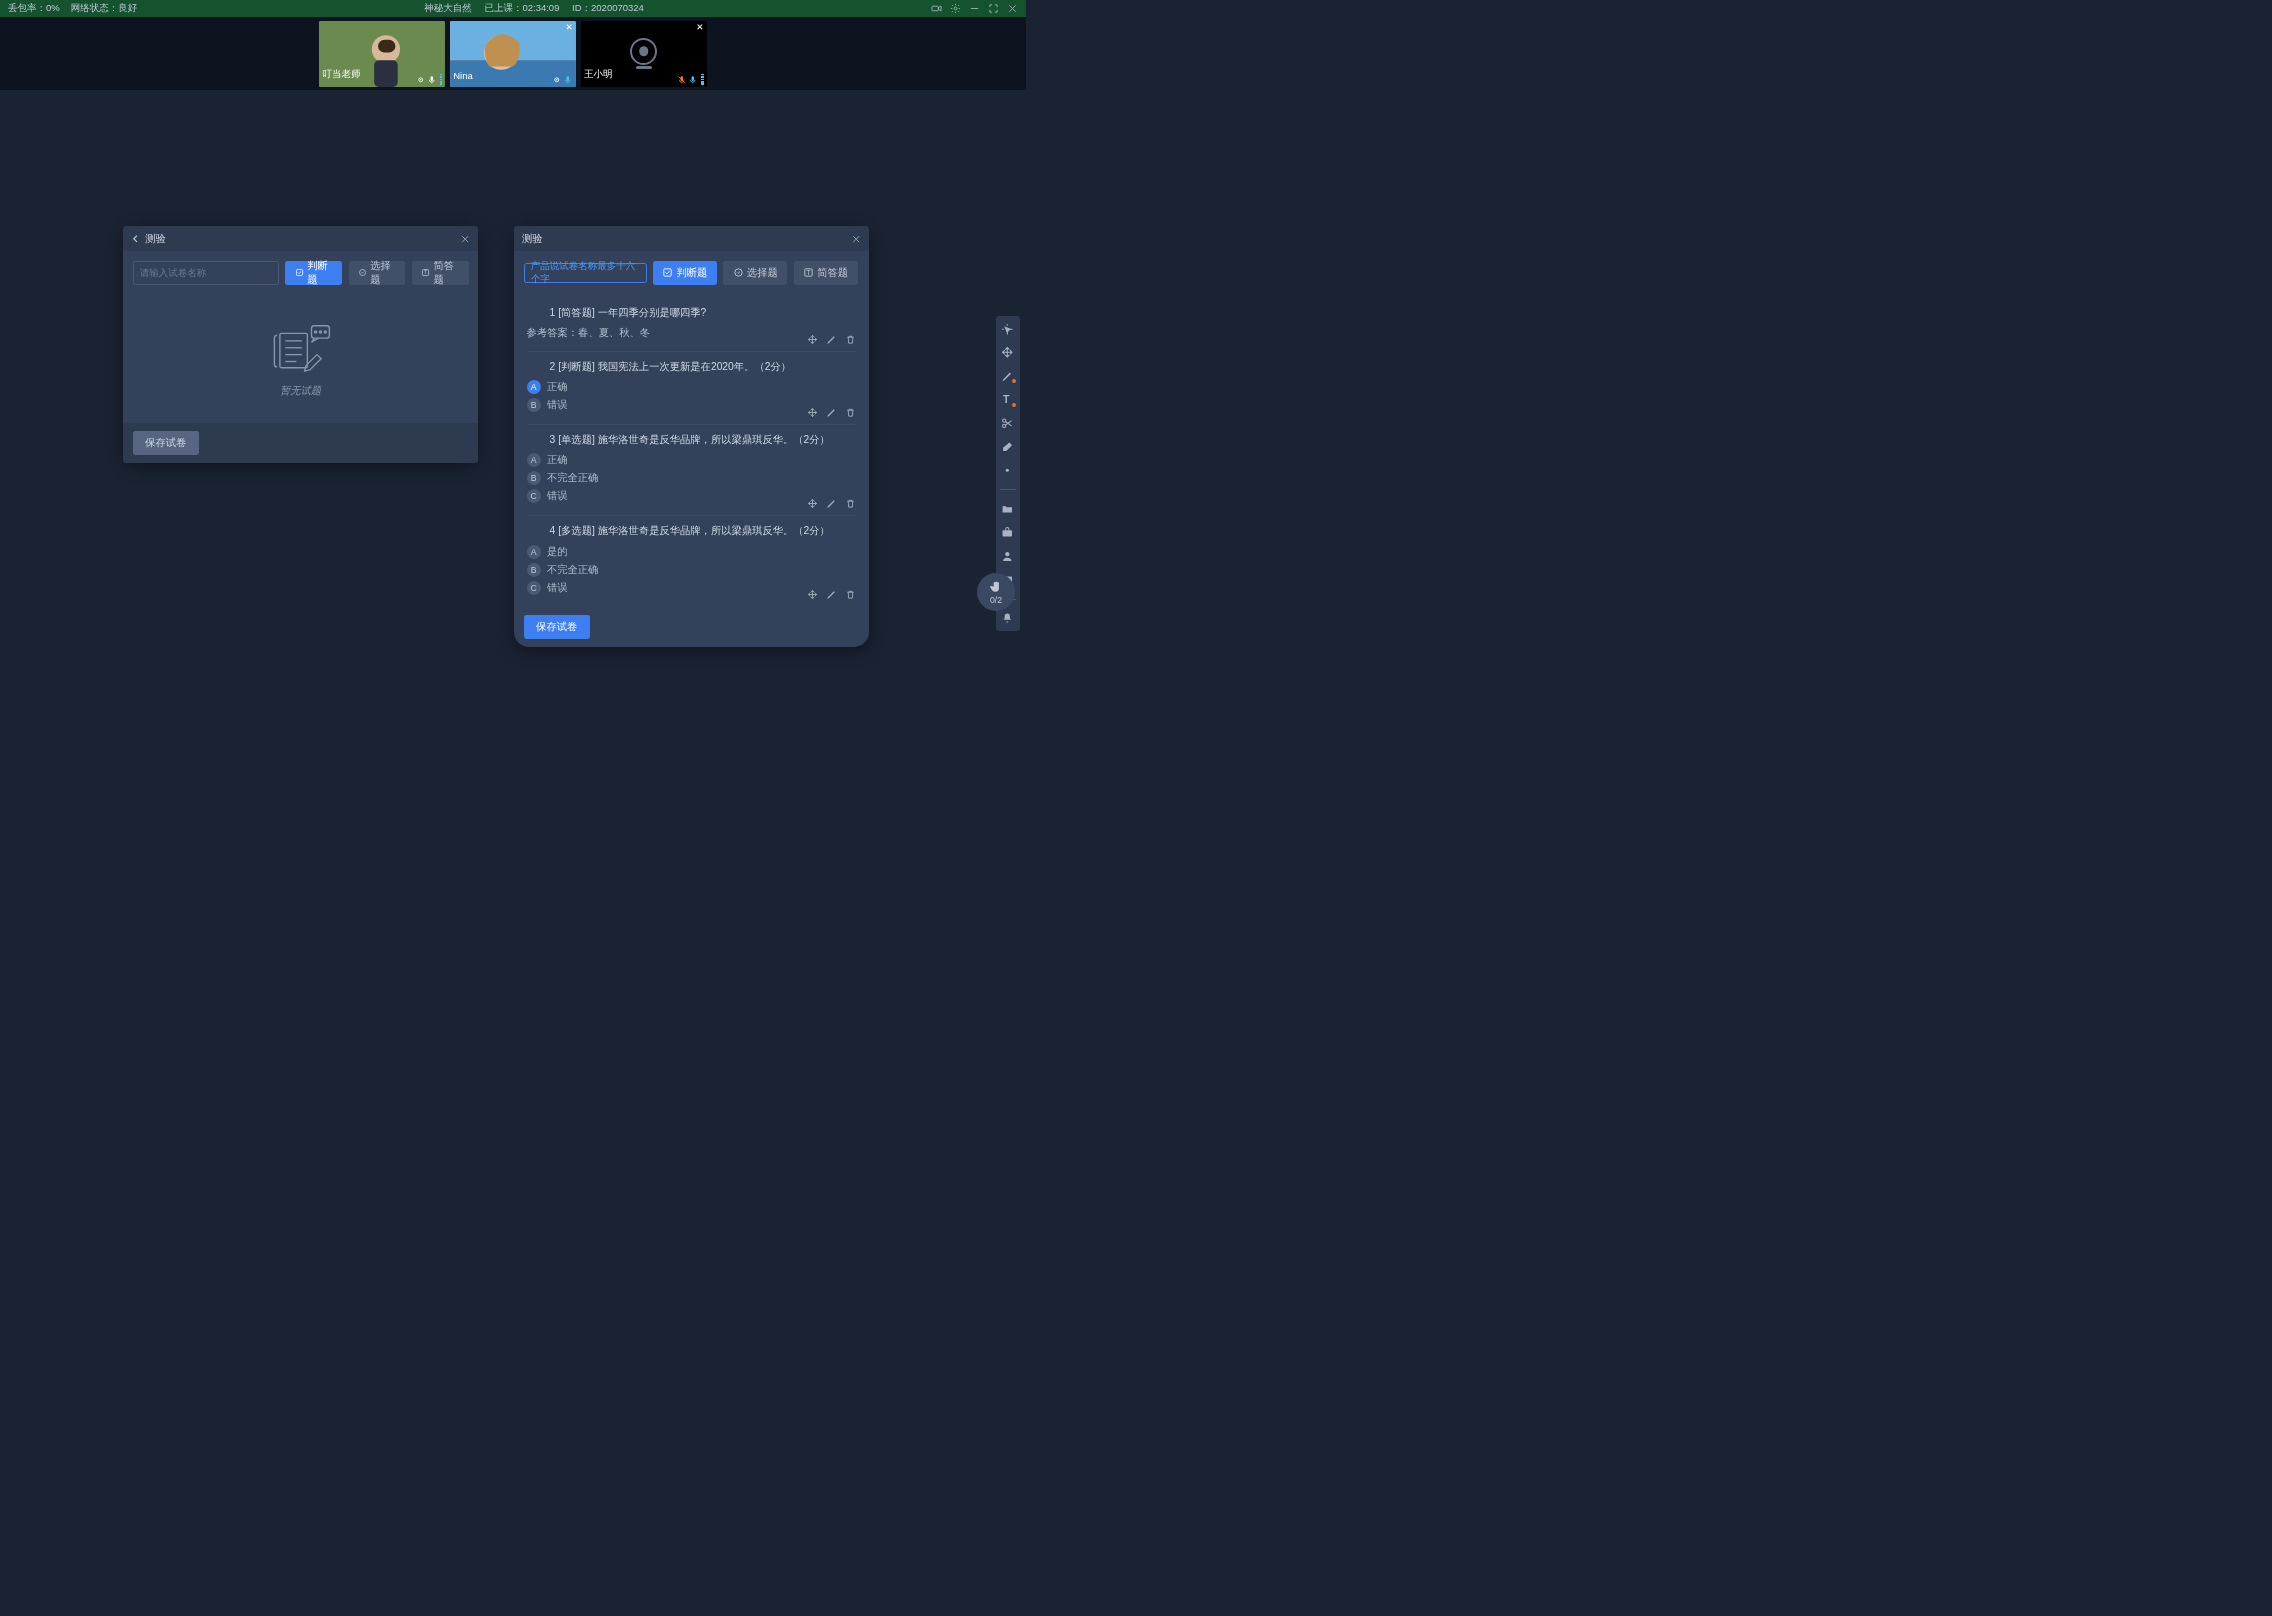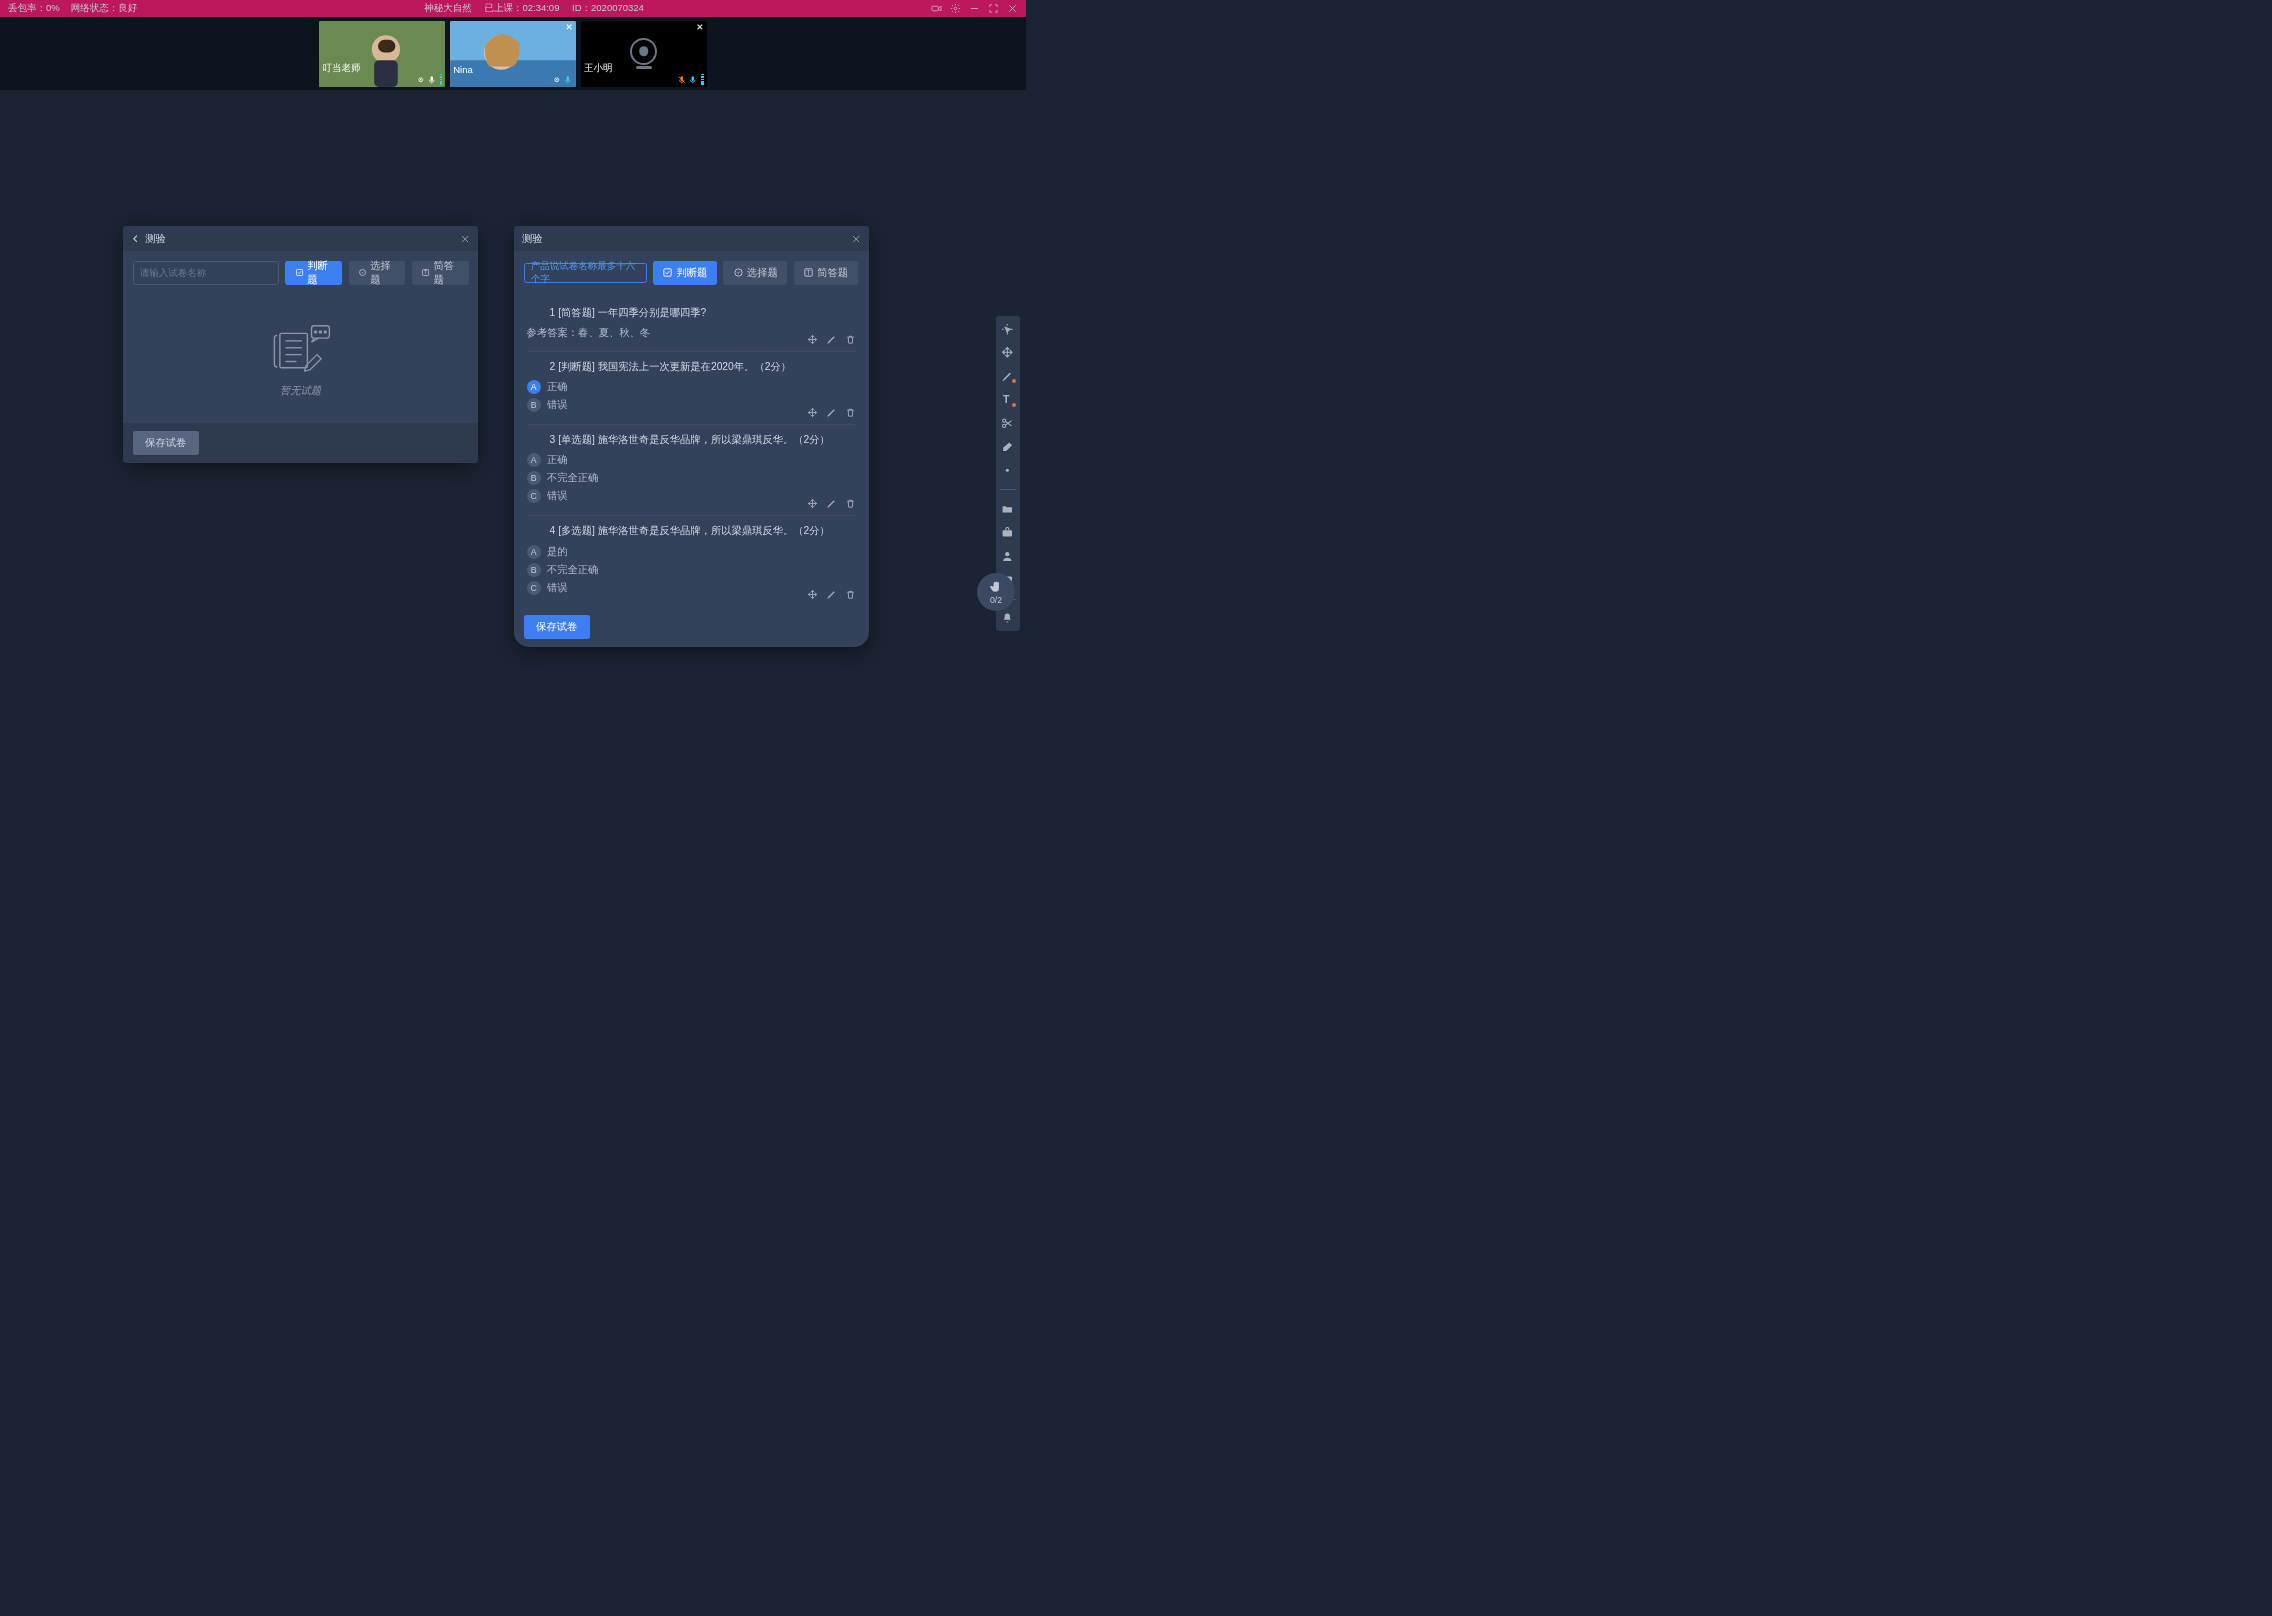--- a/index.html
+++ b/index.html
@@ -8,21 +8,21 @@
   height: 729px;
   background: #1a2332;
   font-family: -apple-system, "PingFang SC", "Microsoft YaHei", sans-serif;
   color: #aab4c5;
   font-size: 10.3px;
   overflow: hidden;
   position: relative;
 }
 .topbar {
   height: 17.4px;
-  background: #be185d;
+  background: #14532d;
   display: flex;
   align-items: center;
   padding: 0 8px;
   font-size: 9.5px;
   color: #c0c8d6;
 }
 .topbar .left { display: flex; gap: 11px; }
 .topbar .center { flex: 1; display: flex; justify-content: center; gap: 12.6px; }
 .topbar .right { display: flex; gap: 8px; align-items: center; }
 .topbar .wicon { width: 11px; height: 11px; cursor: pointer; opacity: .8; }
@@ -38,21 +38,21 @@
   width: 126px;
   height: 66px;
   position: relative;
   border-radius: 1.6px;
   overflow: hidden;
   background: #000;
 }
 .video-tile .name {
   position: absolute;
   left: 3.2px;
-  bottom: 12px;
+  bottom: 6px;
   color: #fff;
   font-size: 9.5px;
 }
 .video-tile .close-x {
   position: absolute;
   top: 1.6px; right: 3.2px;
   color: #fff;
   font-size: 8.7px;
   cursor: pointer;
 }

